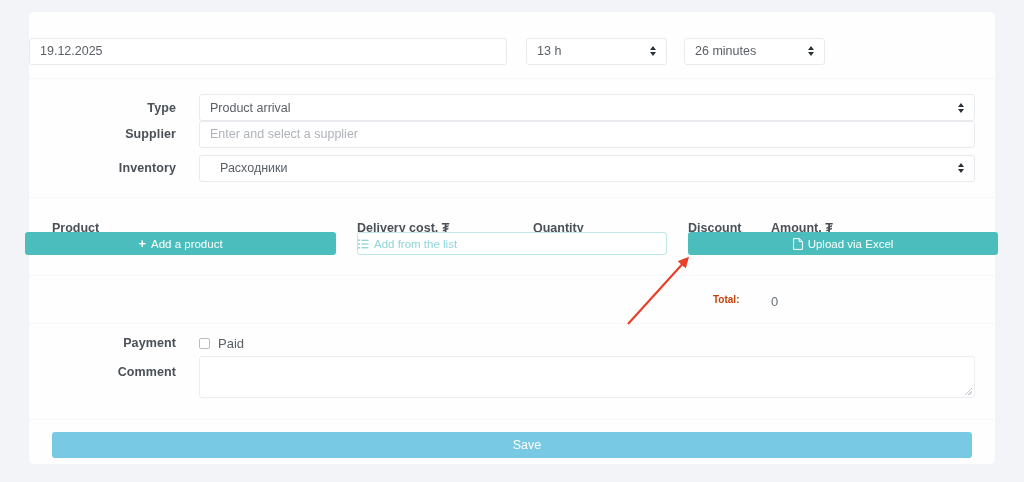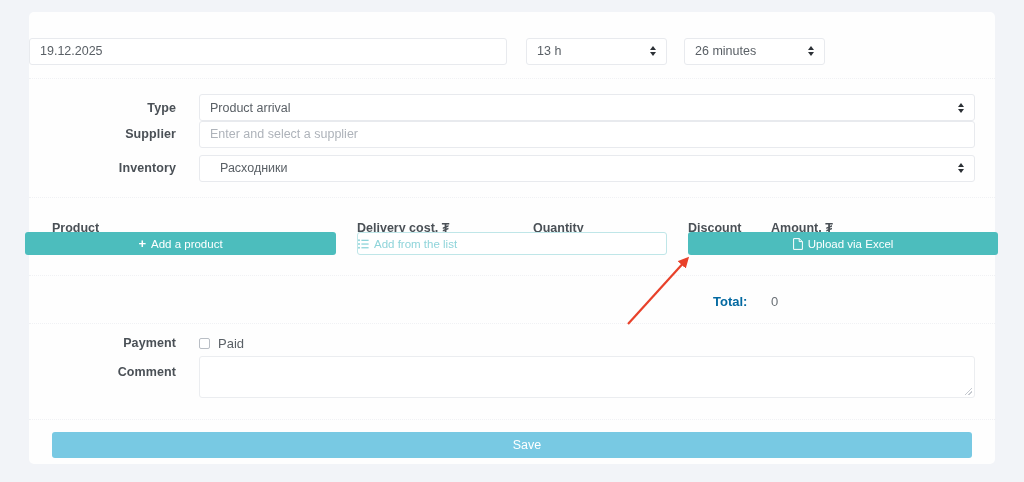--- a/index.html
+++ b/index.html
@@ -159,23 +159,23 @@
     right: 2px;
     bottom: 2px;
     width: 7px;
     height: 7px;
     background:
       linear-gradient(135deg, transparent 0 45%, #c6cad0 45% 55%, transparent 55% 100%),
       linear-gradient(135deg, transparent 0 70%, #c6cad0 70% 80%, transparent 80% 100%);
   }
   .total-label {
     position: absolute;
-    font-size: 13px;
+    font-size: 10px;
     font-weight: bold;
-    color: #0369a1;
+    color: #c2410c;
   }
   .total-value {
     position: absolute;
     font-size: 13px;
     color: #6a7076;
   }
 </style>
 </head>
 <body>
 

